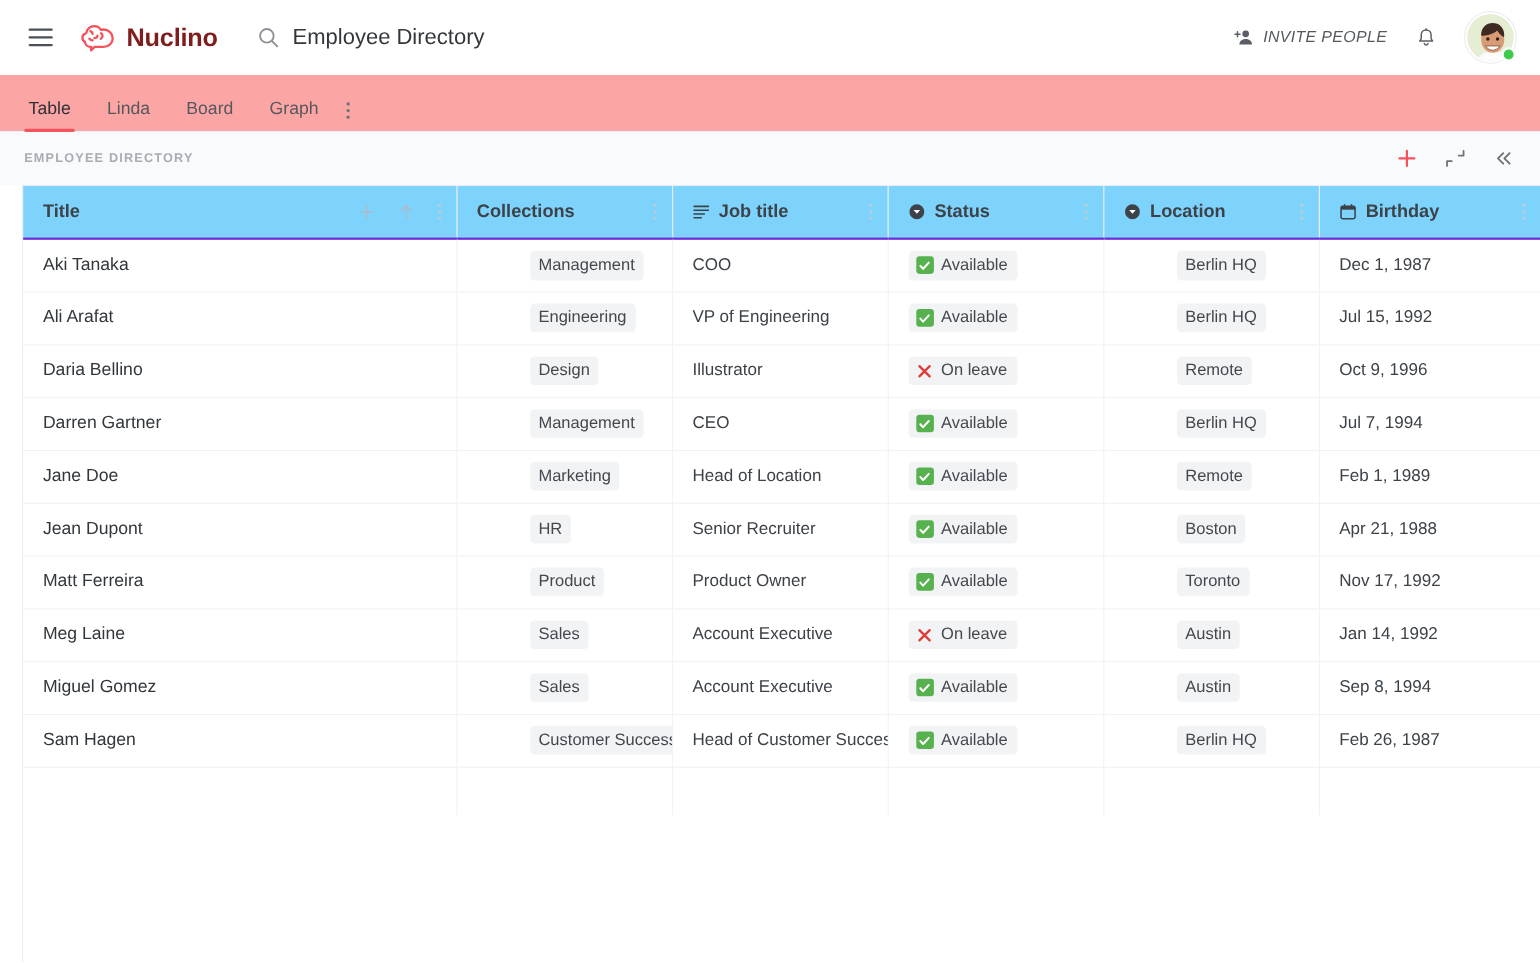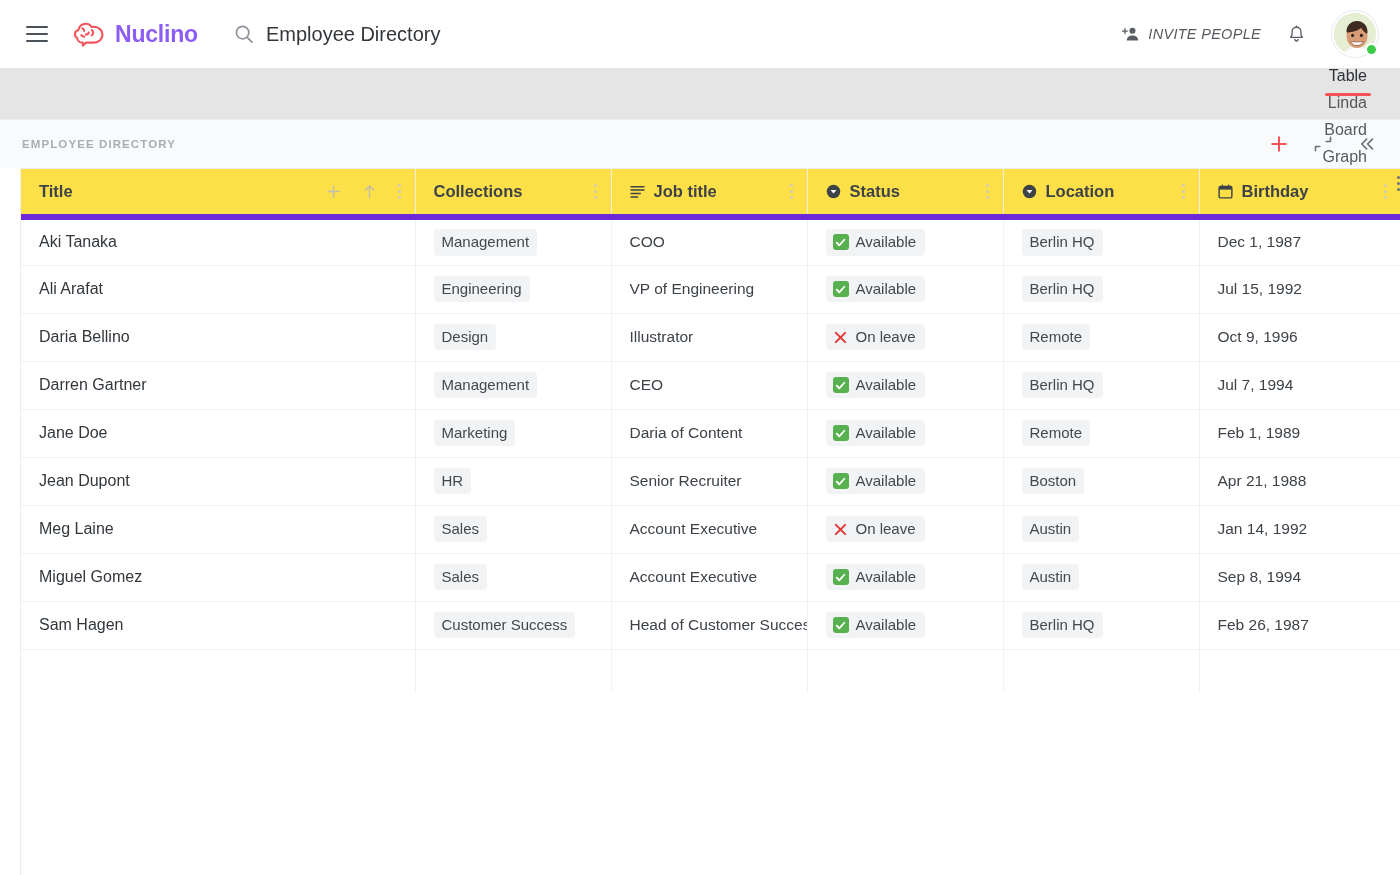--- a/index.html
+++ b/index.html
@@ -25,21 +25,21 @@
     width: 24px; height: 24px;
     display: flex; flex-direction: column; justify-content: center; gap: 5px;
     cursor: pointer;
     margin-right: 22px;
   }
   .hamburger span { display:block; height: 2px; background: #4a5159; border-radius: 1px; width: 22px; }
 
   .brand { display: flex; align-items: center; gap: 9px; cursor: pointer; }
   .brand-logo { width: 34px; height: 28px; display:block; }
   .brand-name {
-    font-size: 23px; font-weight: bold; color: #8b5cf6; letter-spacing: -0.2px;
+    font-size: 23px; font-weight: bold; color: #7f1d1d; letter-spacing: -0.2px;
   }
 
   .searchwrap {
     display: flex; align-items: center; gap: 12px;
     margin-left: 36px;
     cursor: text;
     flex: 1;
   }
   .search-icon { width: 20px; height: 20px; display:block; flex: none; }
   .search-input {
@@ -74,23 +74,22 @@
     position: absolute; right: 0px; bottom: 1px;
     width: 13px; height: 13px; border-radius: 50%;
     background: #3fcb4a; border: 2px solid #fff;
   }
 
   
   .tabs {
     height: 52px;
     display: flex; align-items: flex-end;
     padding: 0 0 0 26px;
-    background: #e5e5e5;
+    background: #fca5a5;
     border-bottom: 1px solid #ebedef;
-    flex-direction: column;
   }
   .tab {
     font-size: 16px; color: #55595e;
     padding: 0 0 11px 0; margin-right: 33px;
     cursor: pointer; position: relative;
     line-height: 1;
   }
   .tab.active { color: #2d3136; }
   .tab.active::after {
     content: ""; position: absolute; left: -4px; right: -4px; bottom: -1px;
@@ -129,24 +128,24 @@
   table { border-collapse: collapse; width: 1380px; table-layout: fixed; }
   col.c-title { width: 394px; }
   col.c-coll  { width: 196px; }
   col.c-job   { width: 196px; }
   col.c-stat  { width: 196px; }
   col.c-loc   { width: 196px; }
   col.c-bday  { width: 202px; }
 
   thead th {
     height: 48px;
-    border-bottom: 6px solid #6d28d9;
+    border-bottom: 2px solid #6d28d9;
     border-right: 1px solid #ebedef;
     padding: 0 14px 0 18px;
-    background: #fde047;
+    background: #7dd3fc;
     vertical-align: middle;
   }
   .th-inner { display: flex; align-items: center; width: 100%; }
   .th-label {
     font-size: 16.5px; font-weight: bold; color: #3c4248;
     white-space: nowrap;
   }
   .th-icon { margin-right: 9px; display: flex; align-items: center; flex: none; }
   .th-tools { margin-left: auto; display: flex; align-items: center; gap: 21px; }
   .th-tool { cursor: pointer; display:flex; align-items:center; opacity: .85;}
@@ -165,20 +164,21 @@
   }
   td.name-cell { color: #32373c; font-size: 16px; }
   .chip {
     display: inline-block;
     background: #f2f3f5;
     color: #43484e;
     border-radius: 4px;
     padding: 4px 8px;
     font-size: 15px;
     line-height: 1.25;
+    margin-left: 48px;
   }
   .status-chip {
     display: inline-flex; align-items: center; gap: 7px;
     background: #f2f3f5; border-radius: 4px;
     padding: 4px 9px 4px 7px;
     font-size: 15px; color: #43484e; line-height: 1.25;
   }
   .emoji-check {
     width: 16px; height: 16px; background: #57b14f; border-radius: 3px;
     display:inline-flex; align-items:center; justify-content:center; flex:none;
@@ -491,21 +491,21 @@
                 </svg>
               </span>
               <span>Available</span>
             </span></td>
           <td><span class="chip">Berlin HQ</span></td>
           <td>Jul 7, 1994</td>
         </tr>
         <tr>
           <td class="name-cell">Jane Doe</td>
           <td><span class="chip">Marketing</span></td>
-          <td>Daria of Content</td>
+          <td>Head of Location</td>
           <td><span class="status-chip">
               <span class="emoji-check">
                 <svg width="11" height="11" viewBox="0 0 12 12">
                   <path d="M1.8 6.2l2.8 2.9L10.2 3" fill="none" stroke="#fff" stroke-width="2" stroke-linecap="round" stroke-linejoin="round"></path>
                 </svg>
               </span>
               <span>Available</span>
             </span></td>
           <td><span class="chip">Remote</span></td>
           <td>Feb 1, 1989</td>
@@ -517,20 +517,35 @@
           <td><span class="status-chip">
               <span class="emoji-check">
                 <svg width="11" height="11" viewBox="0 0 12 12">
                   <path d="M1.8 6.2l2.8 2.9L10.2 3" fill="none" stroke="#fff" stroke-width="2" stroke-linecap="round" stroke-linejoin="round"></path>
                 </svg>
               </span>
               <span>Available</span>
             </span></td>
           <td><span class="chip">Boston</span></td>
           <td>Apr 21, 1988</td>
+        </tr>
+        <tr>
+          <td class="name-cell">Matt Ferreira</td>
+          <td><span class="chip">Product</span></td>
+          <td>Product Owner</td>
+          <td><span class="status-chip">
+              <span class="emoji-check">
+                <svg width="11" height="11" viewBox="0 0 12 12">
+                  <path d="M1.8 6.2l2.8 2.9L10.2 3" fill="none" stroke="#fff" stroke-width="2" stroke-linecap="round" stroke-linejoin="round"></path>
+                </svg>
+              </span>
+              <span>Available</span>
+            </span></td>
+          <td><span class="chip">Toronto</span></td>
+          <td>Nov 17, 1992</td>
         </tr>
         <tr>
           <td class="name-cell">Meg Laine</td>
           <td><span class="chip">Sales</span></td>
           <td>Account Executive</td>
           <td><span class="status-chip">
               <span class="emoji-x">
                 <svg width="13" height="13" viewBox="0 0 14 14">
                   <path d="M2 2l10 10M12 2L2 12" fill="none" stroke="#e03a33" stroke-width="2.2" stroke-linecap="round"></path>
                 </svg>

